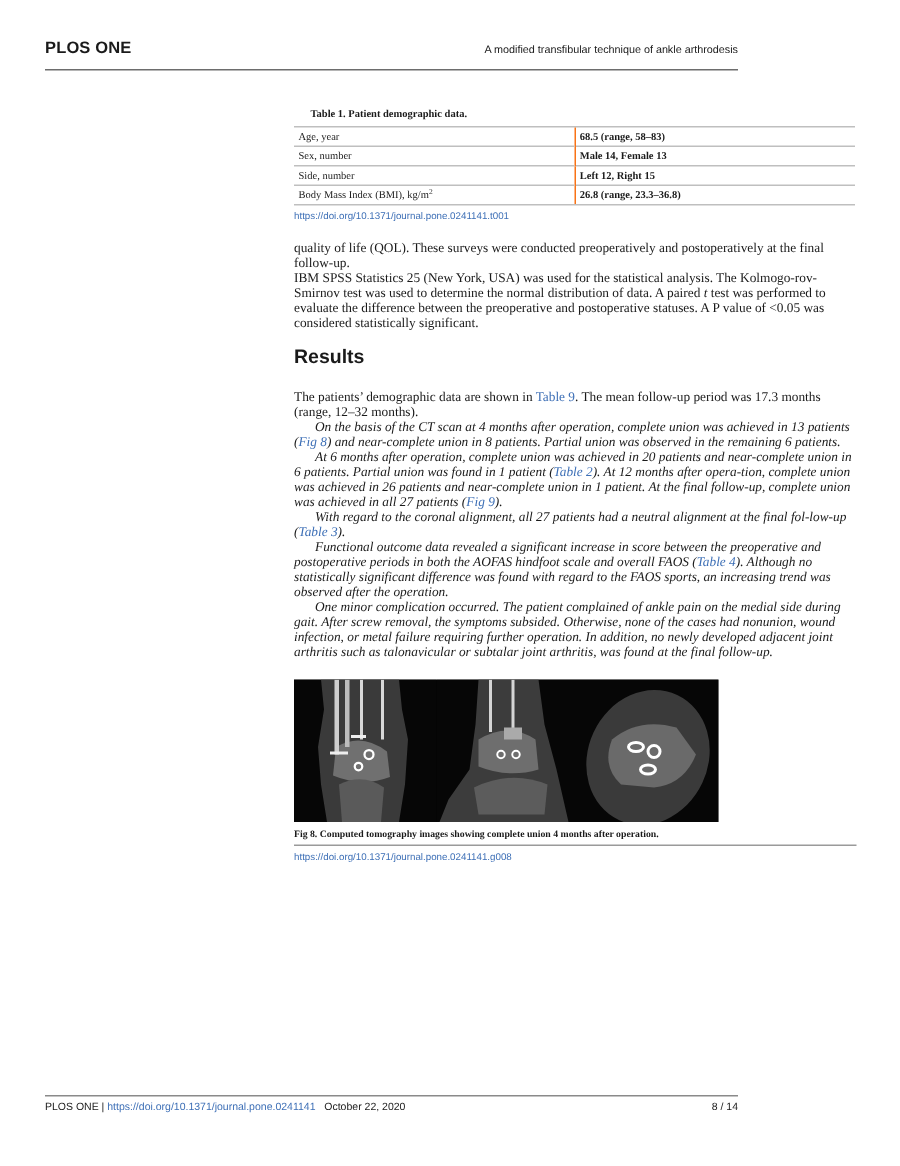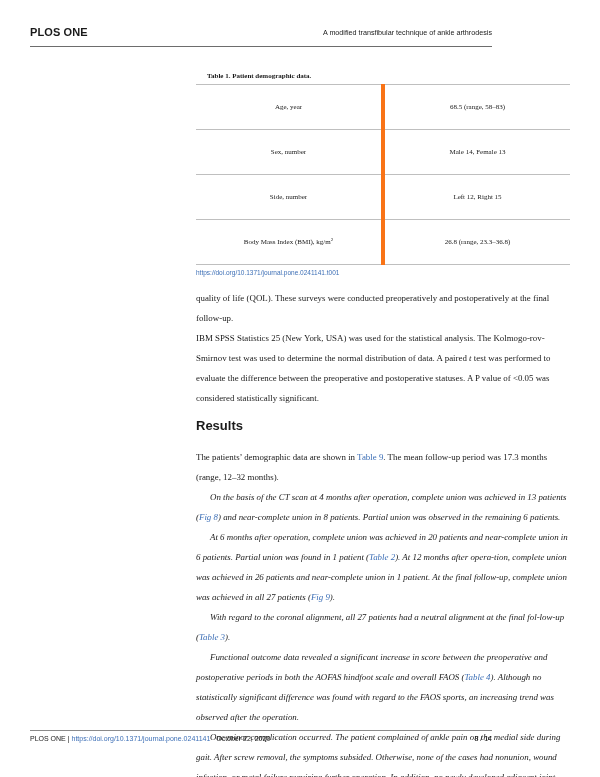--- a/index.html
+++ b/index.html
@@ -9,26 +9,26 @@
 
   .header { position: absolute; left: 30px; top: 22px; width: 462px; height: 18px; }
   .header .journal { position: absolute; left: 0; top: 4px; font-size: 11px; font-weight: bold; letter-spacing: 0.1px; }
   .header .running-title { position: absolute; right: 0; top: 6px; font-size: 7.2px; }
   .header-rule { position: absolute; left: 30px; top: 46px; width: 462px; height: 1px; background: #6d6d6d; }
 
   .content { position: absolute; left: 196px; top: 72px; width: 378px; }
 
   .table-caption { font-size: 7px; font-weight: bold; margin: 0 0 4px 11px; }
   table.demo { width: 374px; border-collapse: collapse; font-size: 7px; }
-  table.demo td { padding: 17px 3px; height: 10px; border-top: 1px solid #bfbfbf; text-align: center; }
+  table.demo td { padding: 1px 3px; height: 10px; border-top: 1px solid #bfbfbf; }
   table.demo tr:last-child td { border-bottom: 1px solid #bfbfbf; }
-  table.demo td.val { border-left: 4px solid #f97316; width: 50%; }
+  table.demo td.val { border-left: 1px solid #f97316; width: 50%; font-weight: bold; }
   .doi-link { color: #3d6fb6; font-size: 6.5px; margin-top: 4px; }
 
-  p.body { font-size: 8.9px; line-height: 20px; margin: 0; text-align: left; }
+  p.body { font-size: 8.9px; line-height: 10px; margin: 0; text-align: left; }
   p.indent { text-indent: 14px; font-style: italic; }
   .link { color: #3d6fb6; }
   h3.subsection { font-size: 11px; font-weight: bold; margin: 10px 0 3px 0; }
   h2.section { font-size: 13px; font-weight: bold; margin: 10px 0 14px 0; }
 
   .figure { margin-top: 14px; width: 283px; height: 95px; background: #050505; position: relative; overflow: hidden; }
   .ct-panel { position: absolute; top: 0; height: 95px; }
   .fig-caption { font-size: 6.5px; font-weight: bold; margin-top: 5px; width: 375px; padding-bottom: 3px; border-bottom: 1px solid #9a9a9a; }
 
   .footer-rule { position: absolute; left: 30px; top: 730px; width: 462px; height: 1px; background: #8a8a8a; }

